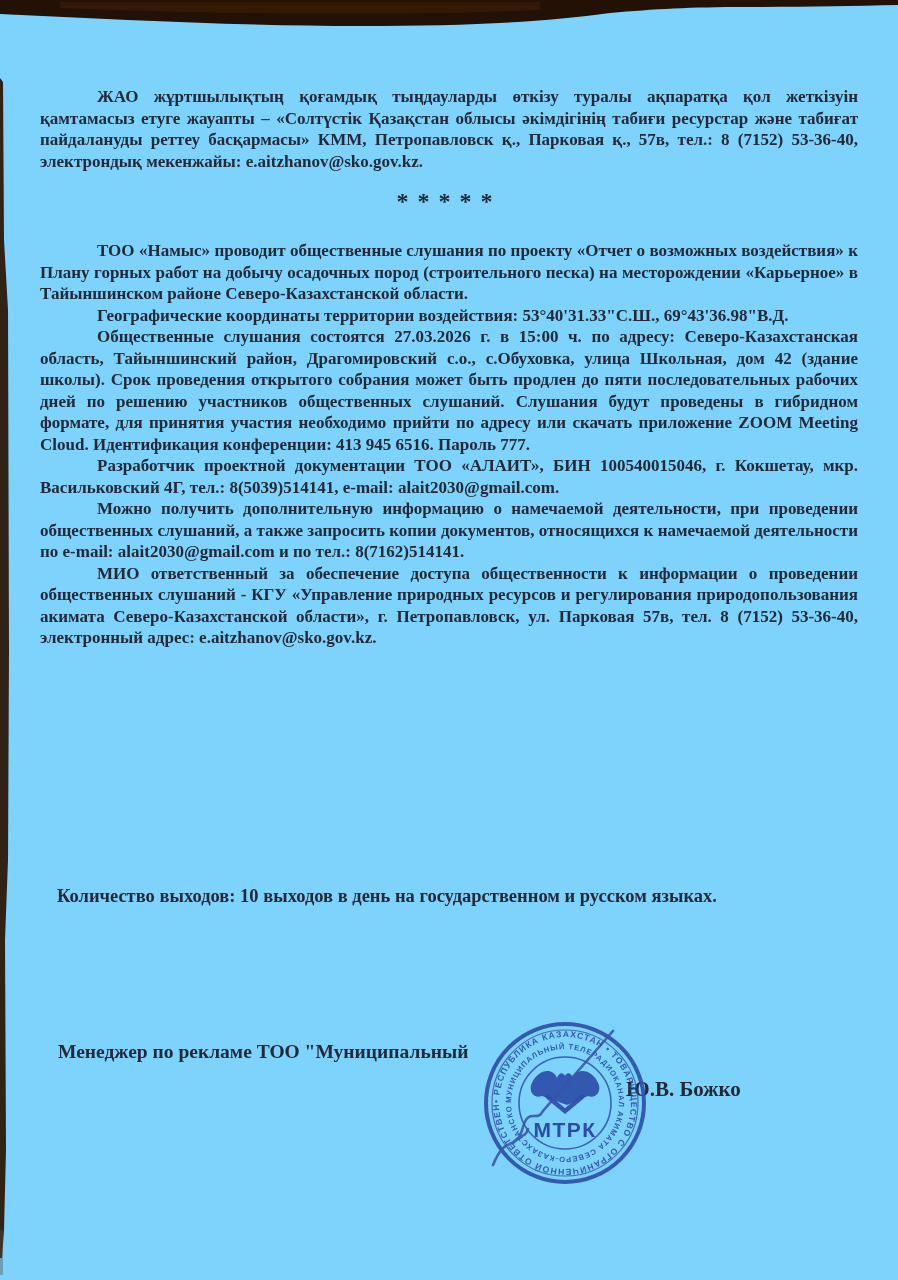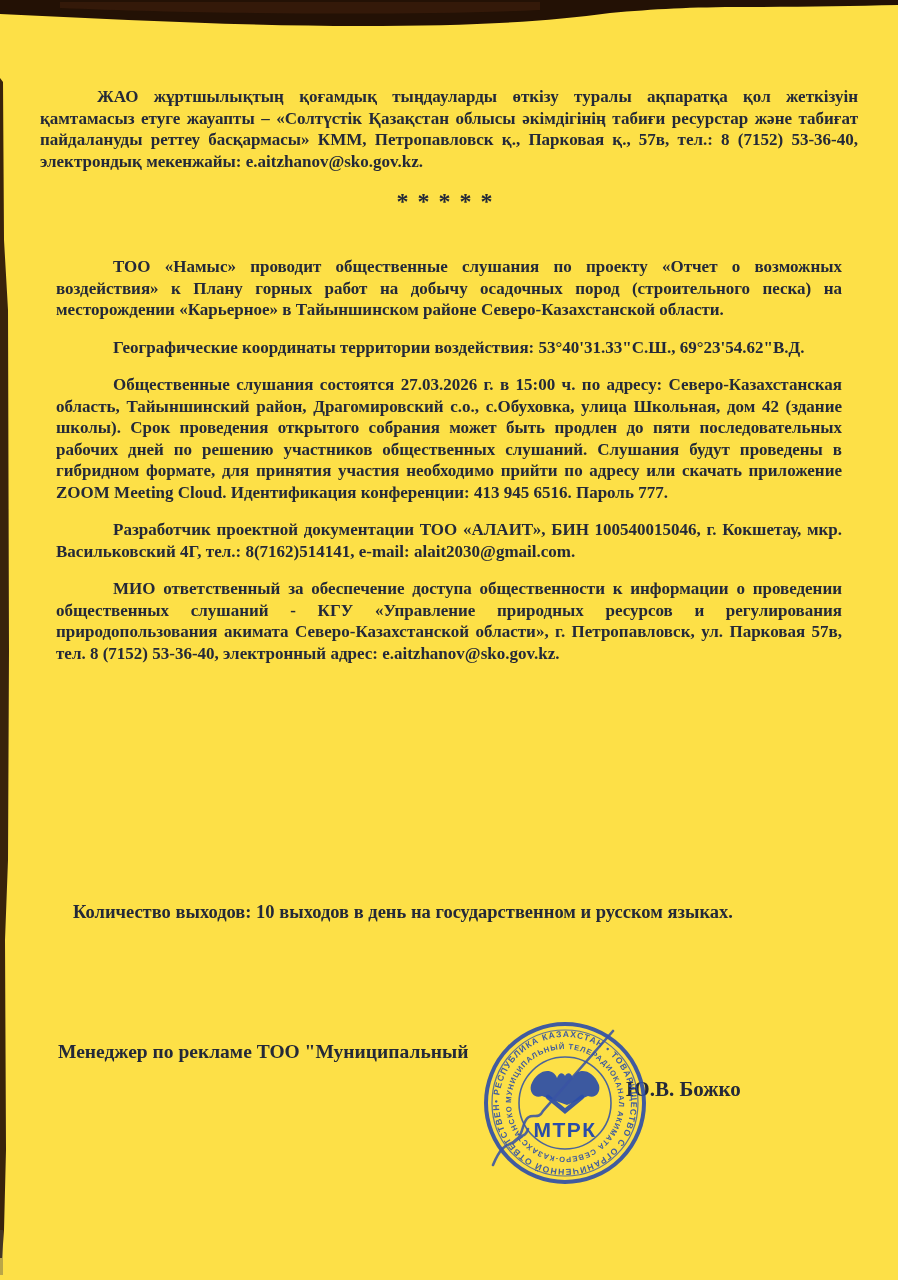--- a/index.html
+++ b/index.html
@@ -1,42 +1,42 @@
 <!DOCTYPE html>
 <html><head>
 <meta charset="utf-8">
 <style>
   html,body{margin:0;padding:0;background:#e8e8e8;}
   .page{
     position:relative;width:898px;height:1280px;margin:0 auto;
-    background:#fde047;overflow:hidden;
+    background:#7dd3fc;overflow:hidden;
     font-family:"Liberation Serif","DejaVu Serif",serif;
     color:#242938;
   }
   svg{display:block;}
   .edge{position:absolute;left:0;top:0;pointer-events:none;}
   .kk-para{
     position:absolute;left:40px;top:86px;width:818px;
     font-size:17px;line-height:21.6px;font-weight:600;
     text-align:justify;text-align-last:left;text-indent:57px;margin:0;
   }
   .stars{
     position:absolute;left:40px;top:188px;width:818px;
     text-align:center;font-size:24px;font-weight:700;letter-spacing:9px;
   }
   .body-block{
     position:absolute;left:40px;top:240px;width:818px;height:646px;
     overflow:hidden;
     font-size:17px;line-height:21.5px;font-weight:600;
   }
   .body-block p{
-    margin:16px;text-align:justify;text-align-last:left;text-indent:57px;font-family:Liberation Serif, serif;
+    margin:0;text-align:justify;text-align-last:left;text-indent:57px;font-family:Liberation Serif, serif;
   }
   .output-line{
-    position:absolute;left:40px;top:886px;width:830px;margin:16px;
+    position:absolute;left:40px;top:886px;width:830px;margin:0;
     font-size:18.5px;font-weight:600;text-indent:17px;
   }
   .sig-line1,.sig-line2{
     position:absolute;left:58px;font-size:19.5px;font-weight:600;white-space:nowrap;
   }
   .sig-line1{top:1041px;}
   .sig-line2{top:1084px;}
   .sig-name{
     position:absolute;left:626px;top:1077px;font-size:21px;font-weight:600;white-space:nowrap;
   }
@@ -58,23 +58,24 @@
     <polygon points="0,78 3,82 4,240 8,310 9,650 8,860 5,940 6,1150 4,1230 2,1258 0,1258" fill="#2e1808" opacity="0.95"></polygon>
     <rect x="0" y="1230" width="3" height="45" fill="#55504a" opacity="0.4"></rect>
   </svg>
 
   <p class="kk-para">ЖАО жұртшылықтың қоғамдық тыңдауларды өткізу туралы ақпаратқа қол жеткізуін қамтамасыз етуге жауапты – «Солтүстік Қазақстан облысы әкімдігінің табиғи ресурстар және табиғат пайдалануды реттеу басқармасы» КММ, Петропавловск қ., Парковая қ., 57в, тел.: 8 (7152) 53-36-40, электрондық мекенжайы: e.aitzhanov@sko.gov.kz.</p>
 
   <div class="stars">*****</div>
 
   <div class="body-block">
     <p>ТОО «Намыс» проводит общественные слушания по проекту «Отчет о возможных воздействия» к Плану горных работ на добычу осадочных пород (строительного песка) на месторождении «Карьерное» в Тайыншинском районе Северо-Казахстанской области.</p>
-    <p>Географические координаты территории воздействия: 53°40'31.33"С.Ш., 69°23'54.62"В.Д.</p>
+    <p>Географические координаты территории воздействия: 53°40'31.33"С.Ш., 69°43'36.98"В.Д.</p>
     <p>Общественные слушания состоятся 27.03.2026 г. в 15:00 ч. по адресу: Северо-Казахстанская область, Тайыншинский район, Драгомировский с.о., с.Обуховка, улица Школьная, дом 42 (здание школы). Срок проведения открытого собрания может быть продлен до пяти последовательных рабочих дней по решению участников общественных слушаний. Слушания будут проведены в гибридном формате, для принятия участия необходимо прийти по адресу или скачать приложение ZOOM Meeting Cloud. Идентификация конференции: 413 945 6516. Пароль 777.</p>
-    <p>Разработчик проектной документации ТОО «АЛАИТ», БИН 100540015046, г. Кокшетау, мкр. Васильковский 4Г, тел.: 8(7162)514141, e-mail: alait2030@gmail.com.</p>
+    <p>Разработчик проектной документации ТОО «АЛАИТ», БИН 100540015046, г. Кокшетау, мкр. Васильковский 4Г, тел.: 8(5039)514141, e-mail: alait2030@gmail.com.</p>
+    <p>Можно получить дополнительную информацию о намечаемой деятельности, при проведении общественных слушаний, а также запросить копии документов, относящихся к намечаемой деятельности по e-mail: alait2030@gmail.com и по тел.: 8(7162)514141.</p>
     <p>МИО ответственный за обеспечение доступа общественности к информации о проведении общественных слушаний - КГУ «Управление природных ресурсов и регулирования природопользования акимата Северо-Казахстанской области», г. Петропавловск, ул. Парковая 57в, тел. 8 (7152) 53-36-40, электронный адрес: e.aitzhanov@sko.gov.kz.</p>
   </div>
 
   <p class="output-line">Количество выходов: 10 выходов в день на государственном и русском языках.</p>
 
   <div class="sig-line1">Менеджер по рекламе ТОО "Муниципальный</div>
   <div class="sig-name">Ю.В. Божко</div>
 
   <svg class="stamp-svg" width="188" height="188" viewBox="-94 -94 188 188">
     <defs>

